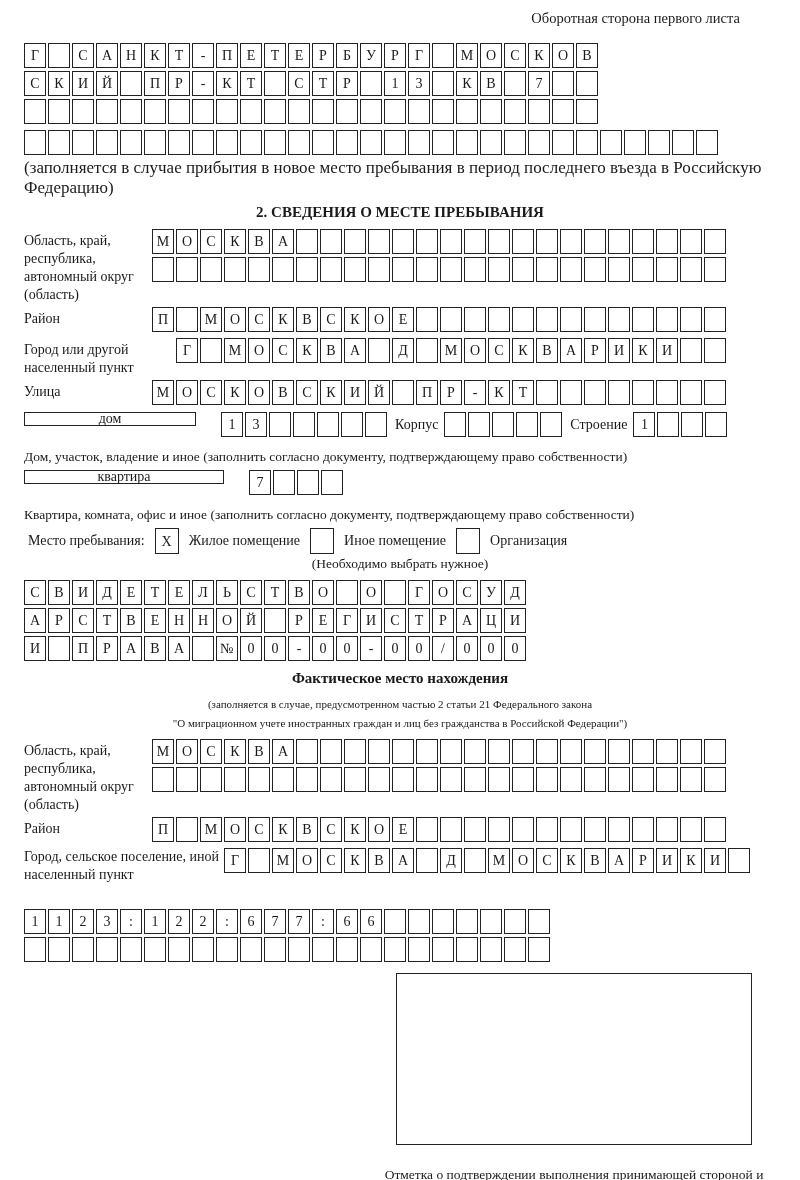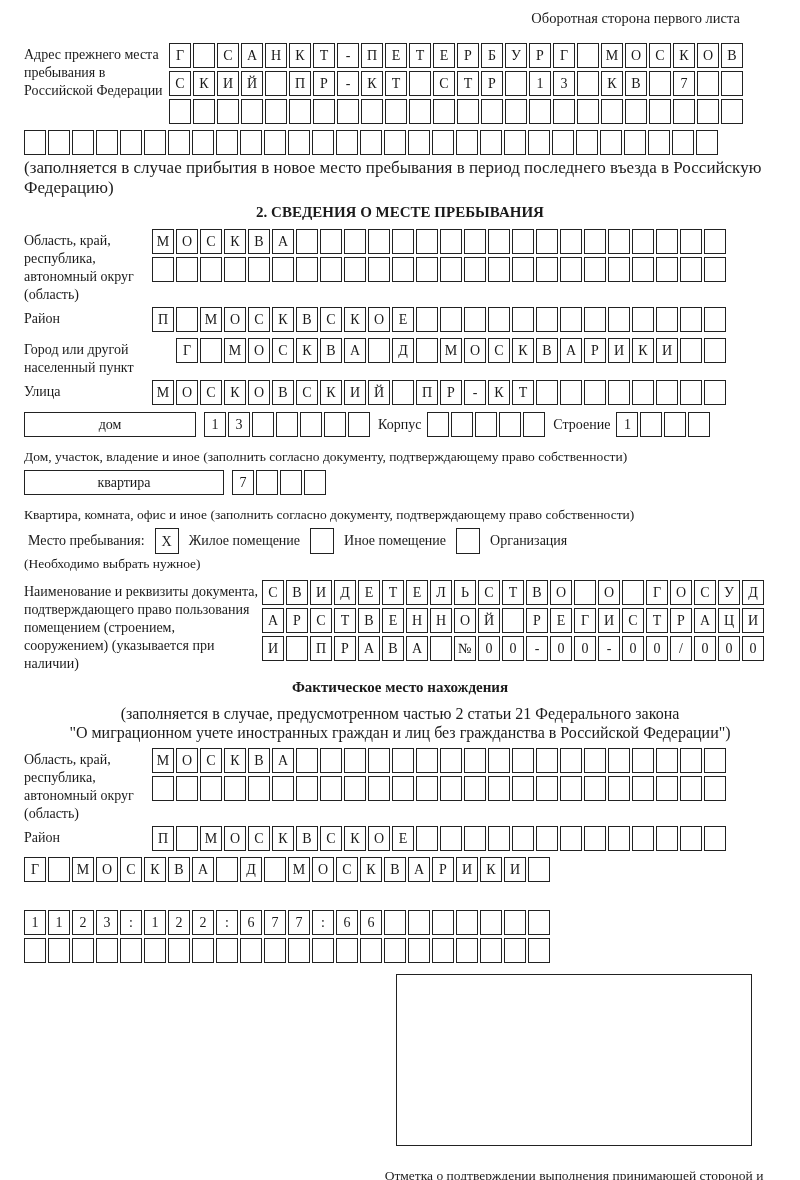--- a/index.html
+++ b/index.html
@@ -18,39 +18,38 @@
   .cell {
     display:inline-flex; align-items:center; justify-content:center;
     width:22px; height:25px; border:1.5px solid #222; margin-right:2px;
     font-size:14px; line-height:25px; vertical-align:top; background:#fff;
   }
   .caption { font-size:17px; text-align:left; margin:1px 0 6px 0; }
   .caption-left { font-size:13.5px; margin:12px 0 5px 0; }
   .sect-title { font-size:15px; font-weight:bold; text-align:center; margin:4px 0 8px 0; }
   .widebox {
     display:inline-flex; align-items:center; justify-content:center;
-    height:25px; border:1.5px solid #222; font-size:14px; margin-right:8px; vertical-align:top;
+    height:14px; border:1.5px solid #222; font-size:14px; margin-right:25px; vertical-align:top;
   }
   .inline-lab { font-size:14px; line-height:25px; display:inline-block; vertical-align:top; margin:0 6px; }
   .mesto-row { display:flex; align-items:center; margin:4px 0 0 4px; font-size:14px; }
   .mesto-row .cell { margin:0 10px 0 10px; width:24px; height:26px; }
-  .hint { font-size:13.5px; margin:2px 0 8px 0; }
-  .note { font-size:16px; text-align:center; line-height:19px; }
+  .hint { font-size:13.5px; text-align:center; margin:2px 0 8px 0; }
+  .note { font-size:11px; text-align:center; line-height:19px; }
   .stamp-wrap { margin-top:8px; }
   .stamp-box { width:356px; height:172px; border:1.6px solid #222; margin-left:372px; }
   .stamp-cap { width:448px; margin-left:326px; font-size:13.5px; line-height:19px; text-align:center; margin-top:20px; }
   .mt6{margin-top:6px;} .mt4{margin-top:4px;}
 </style>
 </head>
 <body>
 
 <div class="hdr">Оборотная сторона первого листа</div>
 
 <div class="frow">
-  <div class="flabel w145">Адрес прежнего места пребывания в Российской Федерации</div>
   <div class="grid">
     <div class="cellrow"><span class="cell">Г</span><span class="cell"></span><span class="cell">С</span><span class="cell">А</span><span class="cell">Н</span><span class="cell">К</span><span class="cell">Т</span><span class="cell">-</span><span class="cell">П</span><span class="cell">Е</span><span class="cell">Т</span><span class="cell">Е</span><span class="cell">Р</span><span class="cell">Б</span><span class="cell">У</span><span class="cell">Р</span><span class="cell">Г</span><span class="cell"></span><span class="cell">М</span><span class="cell">О</span><span class="cell">С</span><span class="cell">К</span><span class="cell">О</span><span class="cell">В</span></div>
     <div class="cellrow"><span class="cell">С</span><span class="cell">К</span><span class="cell">И</span><span class="cell">Й</span><span class="cell"></span><span class="cell">П</span><span class="cell">Р</span><span class="cell">-</span><span class="cell">К</span><span class="cell">Т</span><span class="cell"></span><span class="cell">С</span><span class="cell">Т</span><span class="cell">Р</span><span class="cell"></span><span class="cell">1</span><span class="cell">3</span><span class="cell"></span><span class="cell">К</span><span class="cell">В</span><span class="cell"></span><span class="cell">7</span><span class="cell"></span><span class="cell"></span></div>
     <div class="cellrow"><span class="cell"></span><span class="cell"></span><span class="cell"></span><span class="cell"></span><span class="cell"></span><span class="cell"></span><span class="cell"></span><span class="cell"></span><span class="cell"></span><span class="cell"></span><span class="cell"></span><span class="cell"></span><span class="cell"></span><span class="cell"></span><span class="cell"></span><span class="cell"></span><span class="cell"></span><span class="cell"></span><span class="cell"></span><span class="cell"></span><span class="cell"></span><span class="cell"></span><span class="cell"></span><span class="cell"></span></div>
   </div>
 </div>
 <div class="cellrow"><span class="cell"></span><span class="cell"></span><span class="cell"></span><span class="cell"></span><span class="cell"></span><span class="cell"></span><span class="cell"></span><span class="cell"></span><span class="cell"></span><span class="cell"></span><span class="cell"></span><span class="cell"></span><span class="cell"></span><span class="cell"></span><span class="cell"></span><span class="cell"></span><span class="cell"></span><span class="cell"></span><span class="cell"></span><span class="cell"></span><span class="cell"></span><span class="cell"></span><span class="cell"></span><span class="cell"></span><span class="cell"></span><span class="cell"></span><span class="cell"></span><span class="cell"></span><span class="cell"></span></div>
 <div class="caption">(заполняется в случае прибытия в новое место пребывания в период последнего въезда в Российскую Федерацию)</div>
 
 <div class="sect-title">2. СВЕДЕНИЯ О МЕСТЕ ПРЕБЫВАНИЯ</div>
@@ -99,21 +98,20 @@
   <span class="cell">X</span>
   <span>Жилое помещение</span>
   <span class="cell"></span>
   <span>Иное помещение</span>
   <span class="cell"></span>
   <span>Организация</span>
 </div>
 <div class="hint">(Необходимо выбрать нужное)</div>
 
 <div class="frow">
-  <div class="flabel w238">Наименование и реквизиты документа, подтверждающего право пользования помещением (строением, сооружением) (указывается при наличии)</div>
   <div class="grid">
     <div class="cellrow"><span class="cell">С</span><span class="cell">В</span><span class="cell">И</span><span class="cell">Д</span><span class="cell">Е</span><span class="cell">Т</span><span class="cell">Е</span><span class="cell">Л</span><span class="cell">Ь</span><span class="cell">С</span><span class="cell">Т</span><span class="cell">В</span><span class="cell">О</span><span class="cell"></span><span class="cell">О</span><span class="cell"></span><span class="cell">Г</span><span class="cell">О</span><span class="cell">С</span><span class="cell">У</span><span class="cell">Д</span></div>
     <div class="cellrow"><span class="cell">А</span><span class="cell">Р</span><span class="cell">С</span><span class="cell">Т</span><span class="cell">В</span><span class="cell">Е</span><span class="cell">Н</span><span class="cell">Н</span><span class="cell">О</span><span class="cell">Й</span><span class="cell"></span><span class="cell">Р</span><span class="cell">Е</span><span class="cell">Г</span><span class="cell">И</span><span class="cell">С</span><span class="cell">Т</span><span class="cell">Р</span><span class="cell">А</span><span class="cell">Ц</span><span class="cell">И</span></div>
     <div class="cellrow"><span class="cell">И</span><span class="cell"></span><span class="cell">П</span><span class="cell">Р</span><span class="cell">А</span><span class="cell">В</span><span class="cell">А</span><span class="cell"></span><span class="cell">№</span><span class="cell">0</span><span class="cell">0</span><span class="cell">-</span><span class="cell">0</span><span class="cell">0</span><span class="cell">-</span><span class="cell">0</span><span class="cell">0</span><span class="cell">/</span><span class="cell">0</span><span class="cell">0</span><span class="cell">0</span></div>
   </div>
 </div>
 
 <div class="sect-title mt6">Фактическое место нахождения</div>
 <div class="note">(заполняется в случае, предусмотренном частью 2 статьи 21 Федерального закона</div>
 <div class="note" style="margin-bottom:6px;">"О миграционном учете иностранных граждан и лиц без гражданства в Российской Федерации")</div>
@@ -127,20 +125,21 @@
 </div>
 
 <div class="frow">
   <div class="flabel w128">Район</div>
   <div class="grid">
       <div class="cellrow"><span class="cell">П</span><span class="cell"></span><span class="cell">М</span><span class="cell">О</span><span class="cell">С</span><span class="cell">К</span><span class="cell">В</span><span class="cell">С</span><span class="cell">К</span><span class="cell">О</span><span class="cell">Е</span><span class="cell"></span><span class="cell"></span><span class="cell"></span><span class="cell"></span><span class="cell"></span><span class="cell"></span><span class="cell"></span><span class="cell"></span><span class="cell"></span><span class="cell"></span><span class="cell"></span><span class="cell"></span><span class="cell"></span></div>
     </div>
 </div>
 
 <div class="frow">
+  <div class="flabel w200" style="padding-top:0;">Город, сельское поселение, иной населенный пункт</div>
   <div class="grid">
       <div class="cellrow"><span class="cell">Г</span><span class="cell"></span><span class="cell">М</span><span class="cell">О</span><span class="cell">С</span><span class="cell">К</span><span class="cell">В</span><span class="cell">А</span><span class="cell"></span><span class="cell">Д</span><span class="cell"></span><span class="cell">М</span><span class="cell">О</span><span class="cell">С</span><span class="cell">К</span><span class="cell">В</span><span class="cell">А</span><span class="cell">Р</span><span class="cell">И</span><span class="cell">К</span><span class="cell">И</span><span class="cell"></span></div>
     </div>
 </div>
 
 <div class="frow">
   <div class="grid" style="padding-top:22px;">
     <div class="cellrow"><span class="cell">1</span><span class="cell">1</span><span class="cell">2</span><span class="cell">3</span><span class="cell">:</span><span class="cell">1</span><span class="cell">2</span><span class="cell">2</span><span class="cell">:</span><span class="cell">6</span><span class="cell">7</span><span class="cell">7</span><span class="cell">:</span><span class="cell">6</span><span class="cell">6</span><span class="cell"></span><span class="cell"></span><span class="cell"></span><span class="cell"></span><span class="cell"></span><span class="cell"></span><span class="cell"></span></div>
     <div class="cellrow"><span class="cell"></span><span class="cell"></span><span class="cell"></span><span class="cell"></span><span class="cell"></span><span class="cell"></span><span class="cell"></span><span class="cell"></span><span class="cell"></span><span class="cell"></span><span class="cell"></span><span class="cell"></span><span class="cell"></span><span class="cell"></span><span class="cell"></span><span class="cell"></span><span class="cell"></span><span class="cell"></span><span class="cell"></span><span class="cell"></span><span class="cell"></span><span class="cell"></span></div>
   </div>

